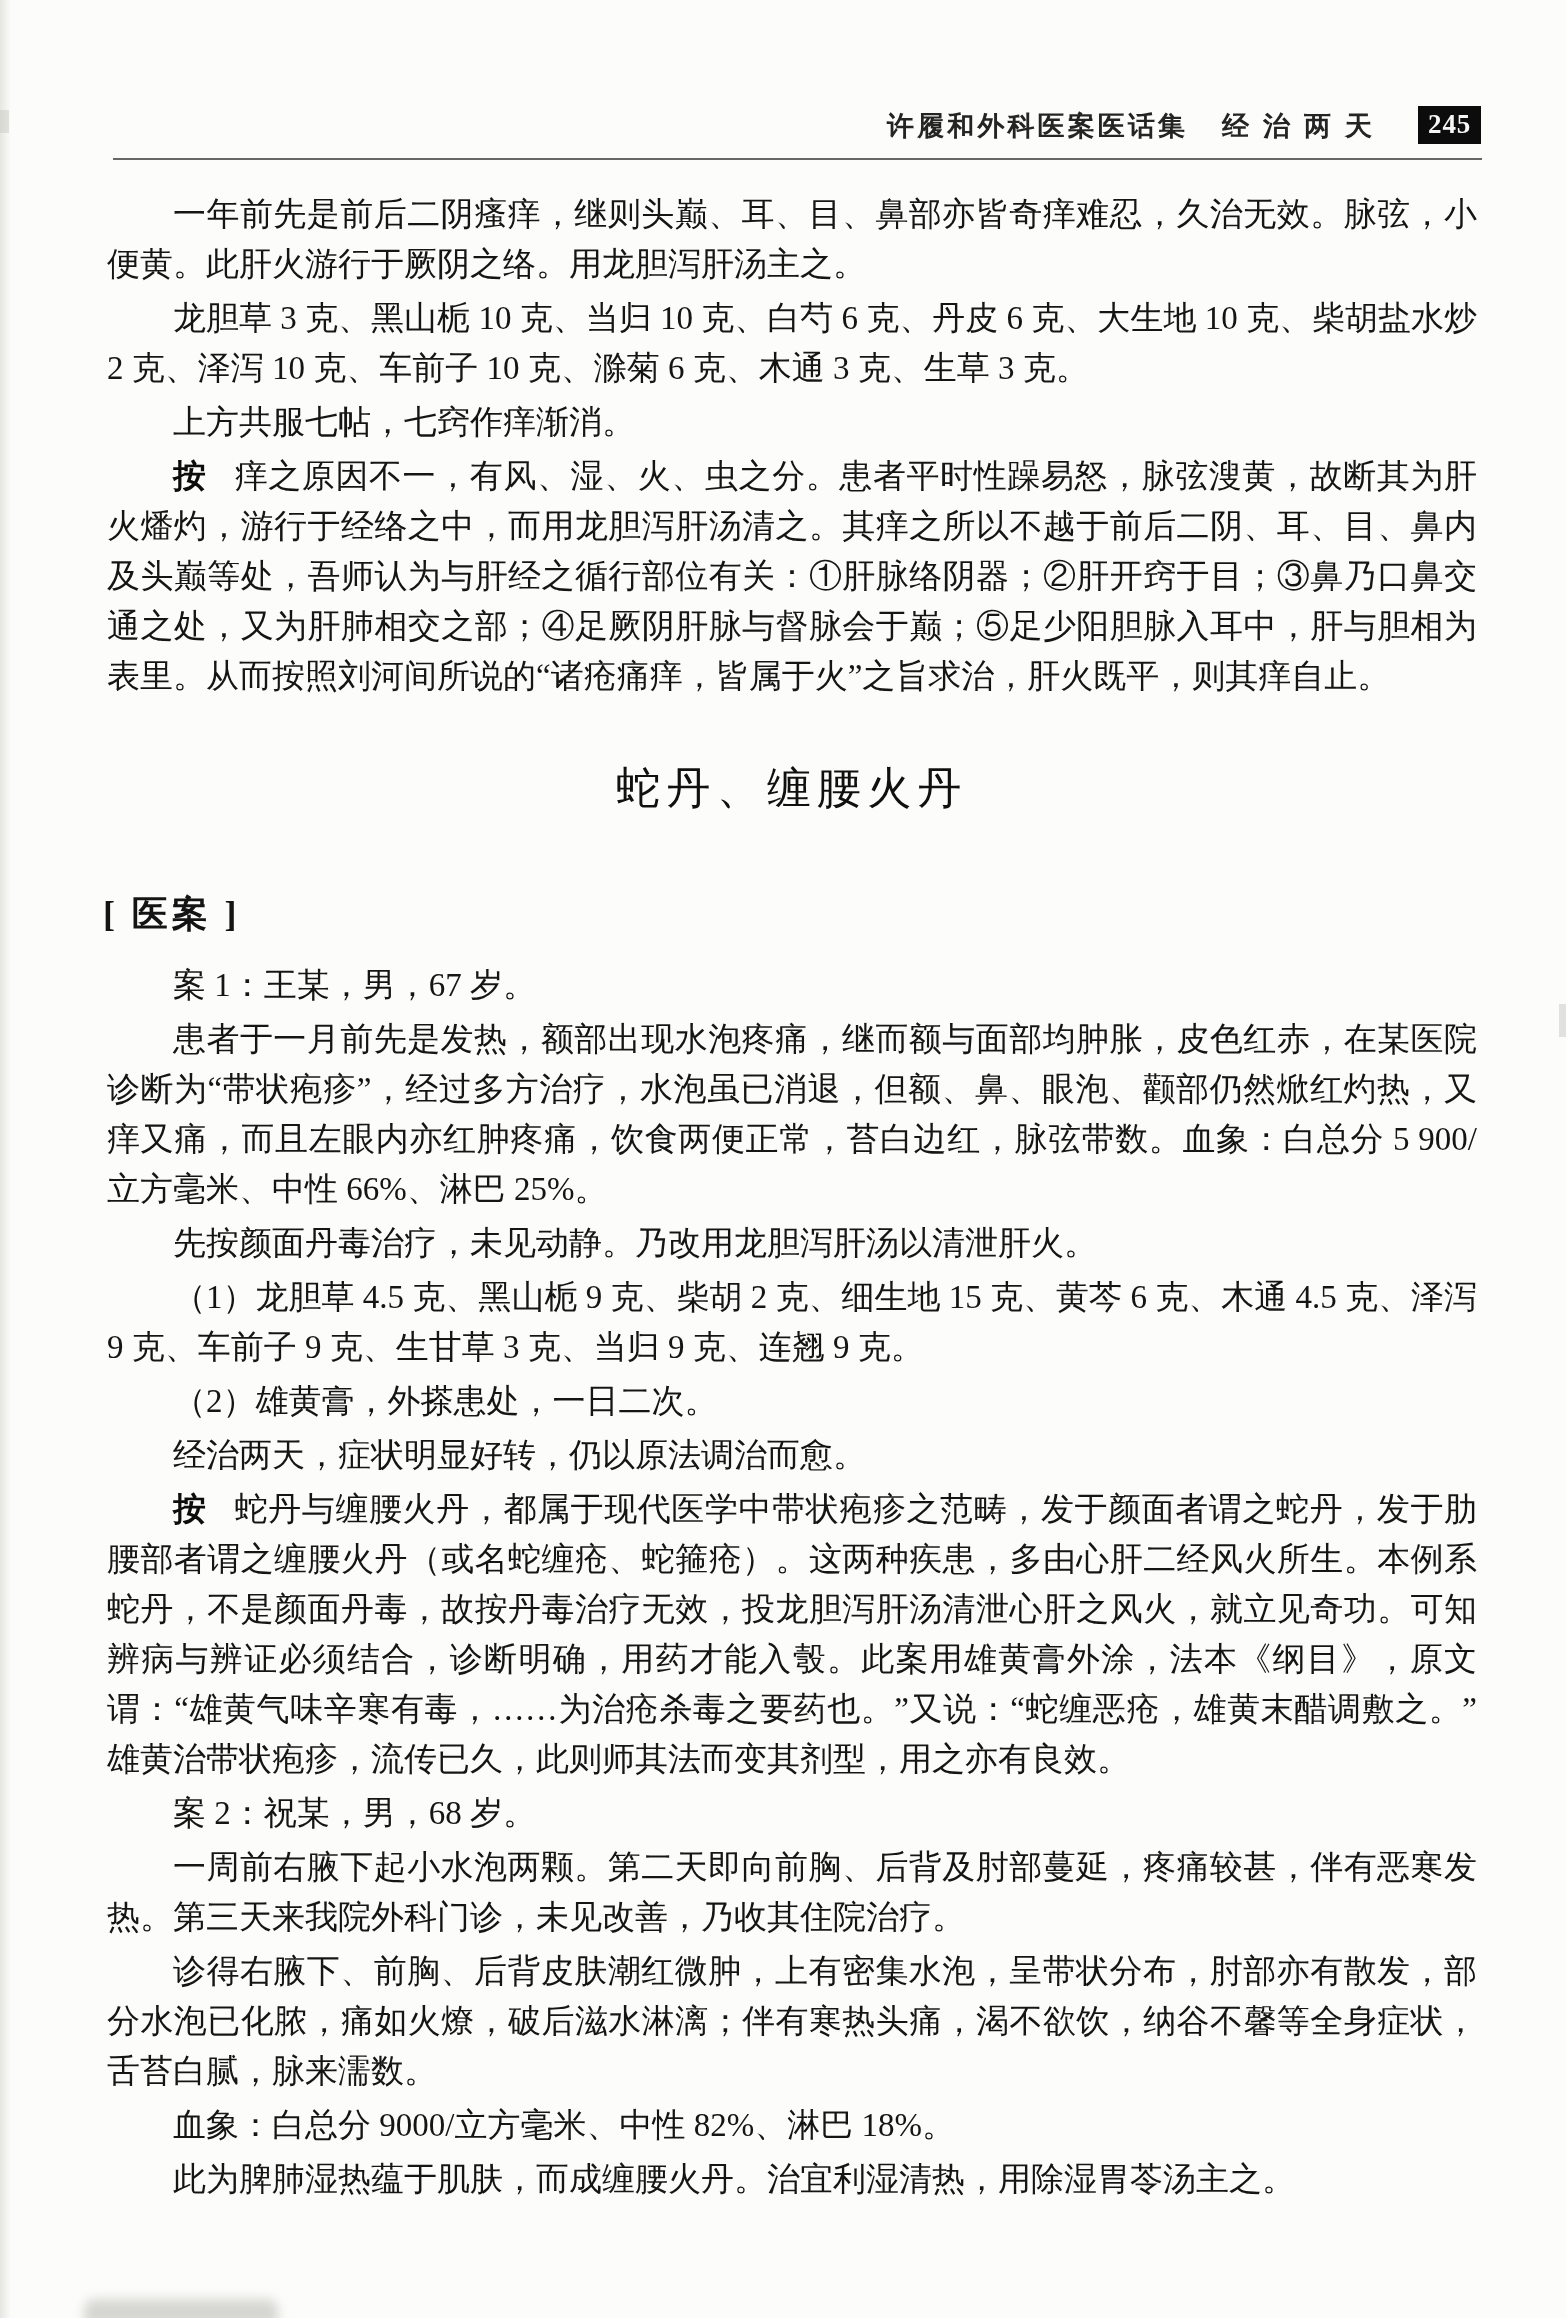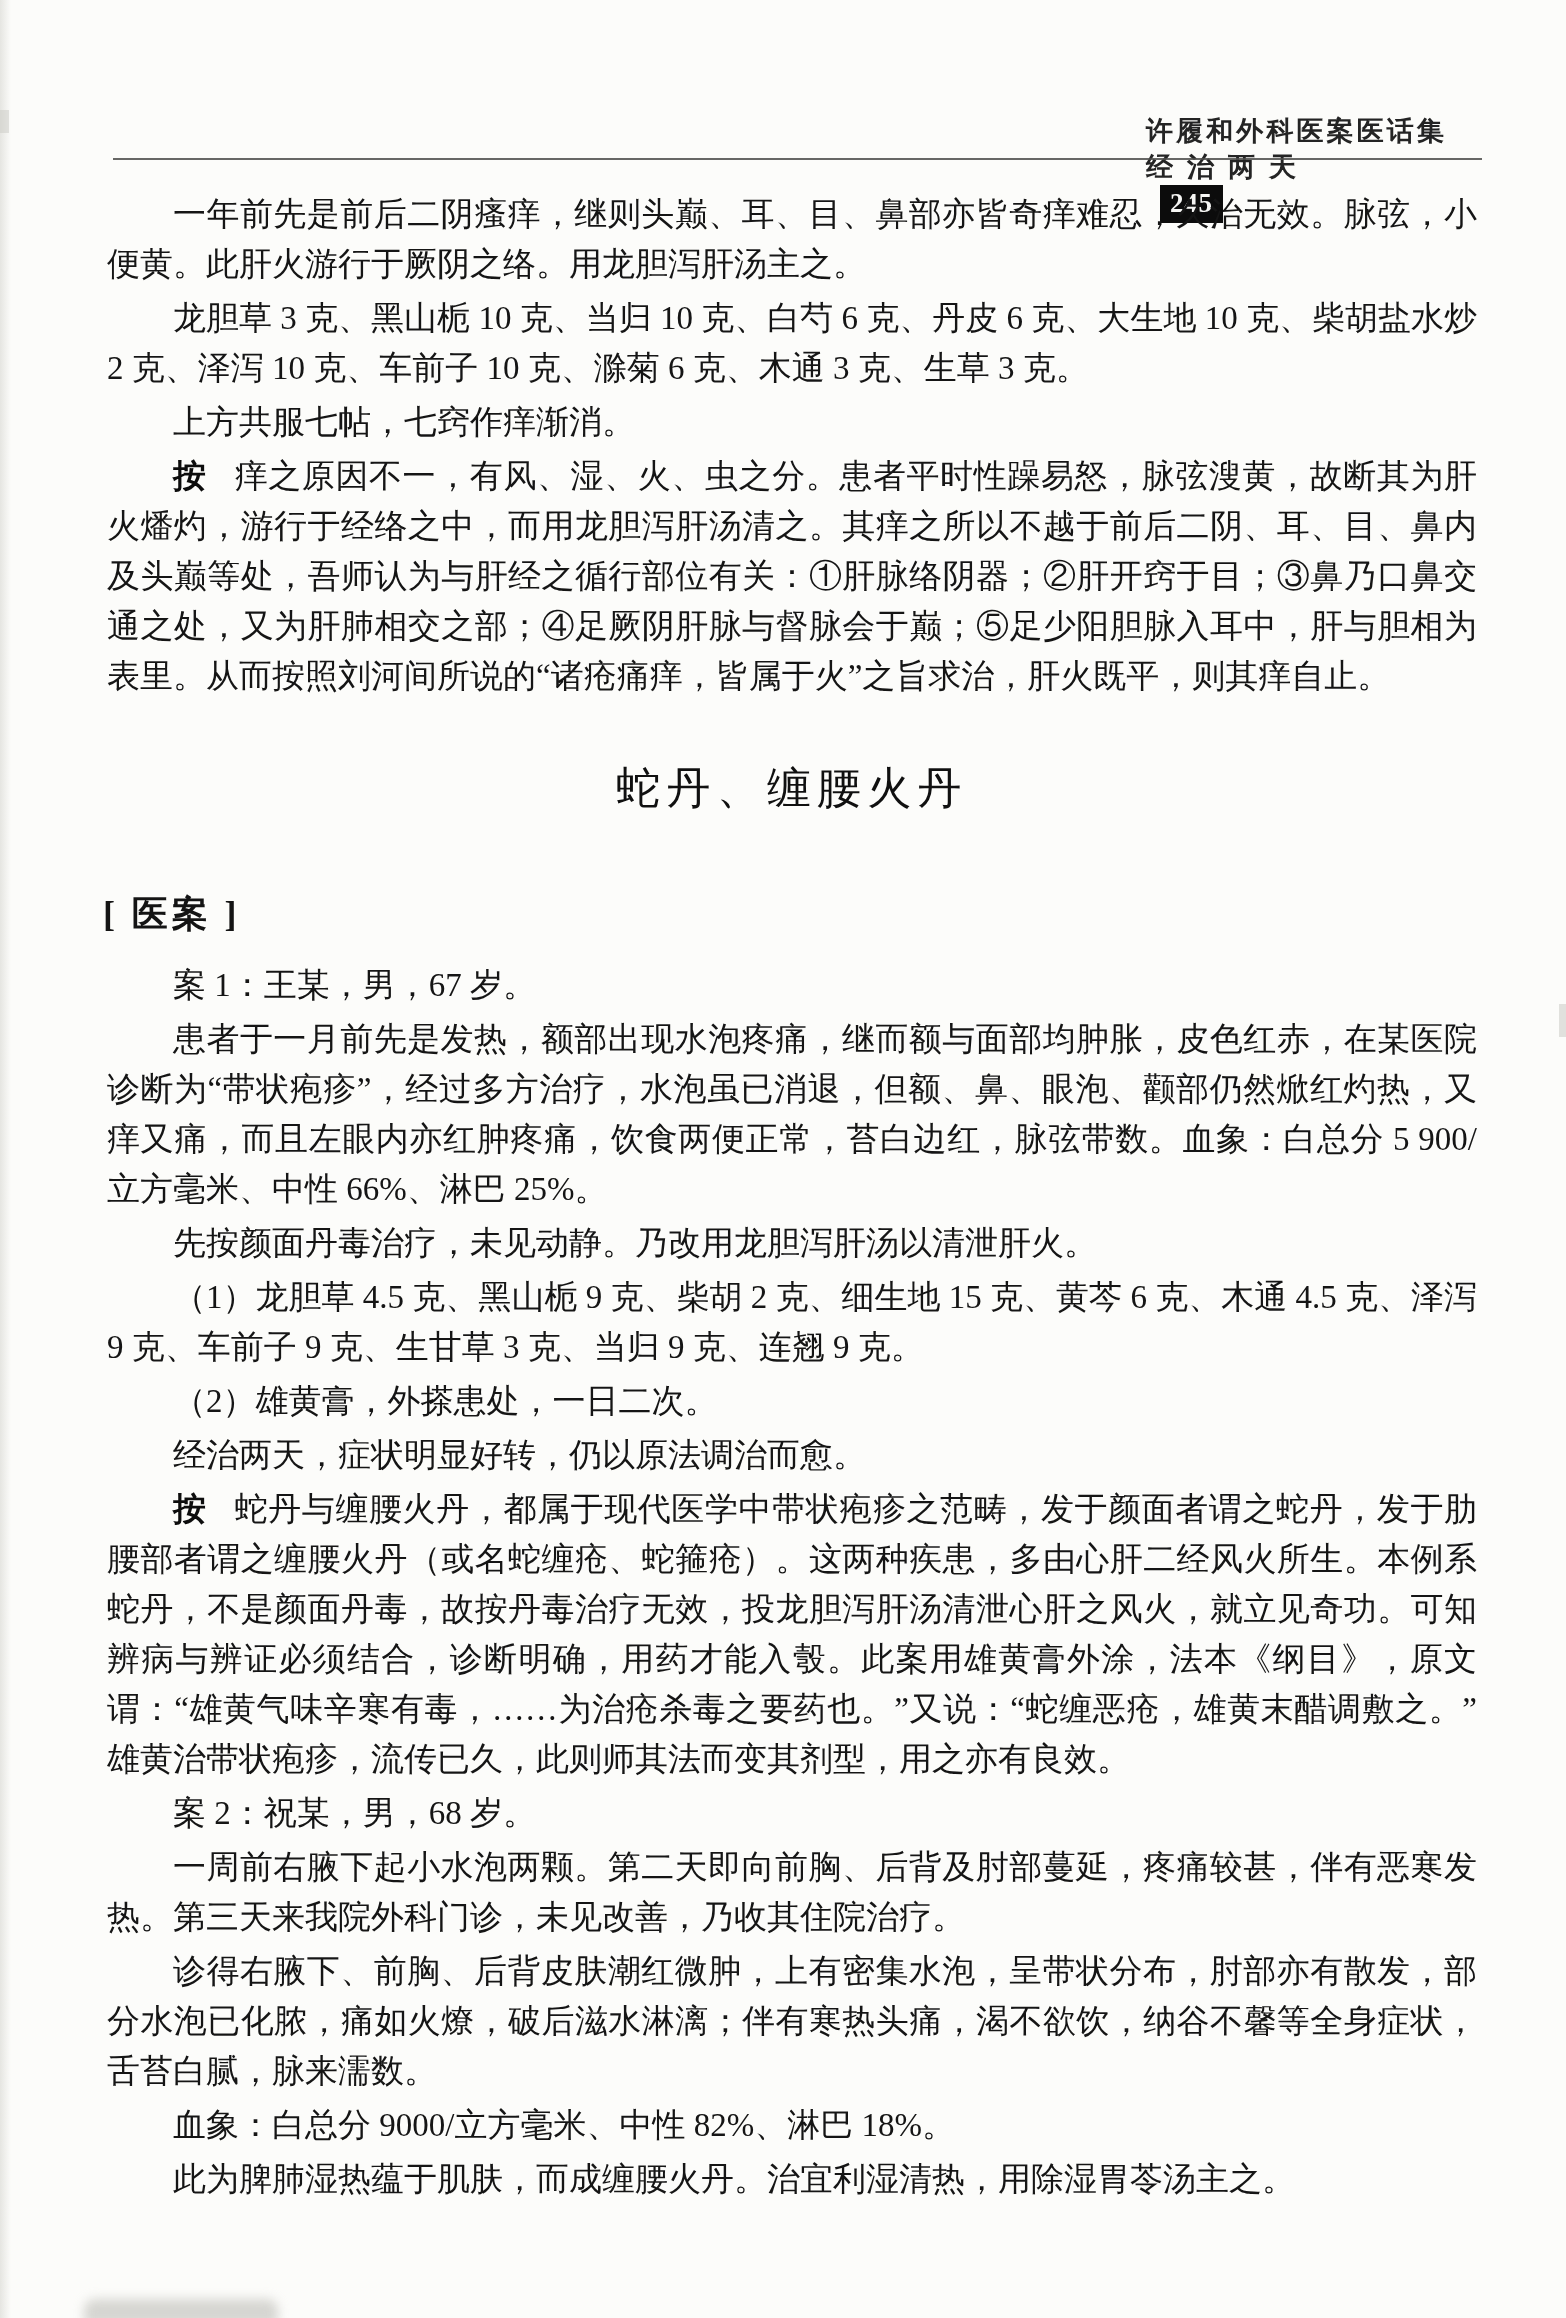--- a/index.html
+++ b/index.html
@@ -7,28 +7,28 @@
     width:1566px;height:2319px;
     font-family:"Liberation Serif","DejaVu Serif",serif;
     background:#efefec;
   }
   .page{
     position:relative;width:1566px;height:2319px;
     background:#fcfcfa;overflow:hidden;color:#151515;
   }
   
   .header{
-    position:absolute;top:113px;right:85px;
-    display:flex;align-items:flex-start;
-    font-weight:bold;color:#242424;white-space:nowrap;flex-direction:column;
+    position:absolute;top:106px;right:85px;
+    display:flex;align-items:flex-end;
+    font-weight:bold;color:#242424;white-space:nowrap;
   }
   .hdr-book{font-size:27px;letter-spacing:3.1px;margin-right:34px;}
   .hdr-sec{font-size:27px;letter-spacing:14px;}
   .page-badge{
-    margin-left:14px;background:#0c0c0c;color:#f6f6f4;
+    margin-left:32px;background:#0c0c0c;color:#f6f6f4;
     font-size:27px;font-weight:bold;line-height:1;
     padding:4.7px 10px 6.2px;letter-spacing:0.8px;
   }
   .divider{
     position:absolute;top:158px;left:113px;width:1369px;height:2.3px;
     background:#4c4c4a;opacity:.85;
   }
   
   .content{
     position:absolute;top:185px;left:103px;width:1378px;

